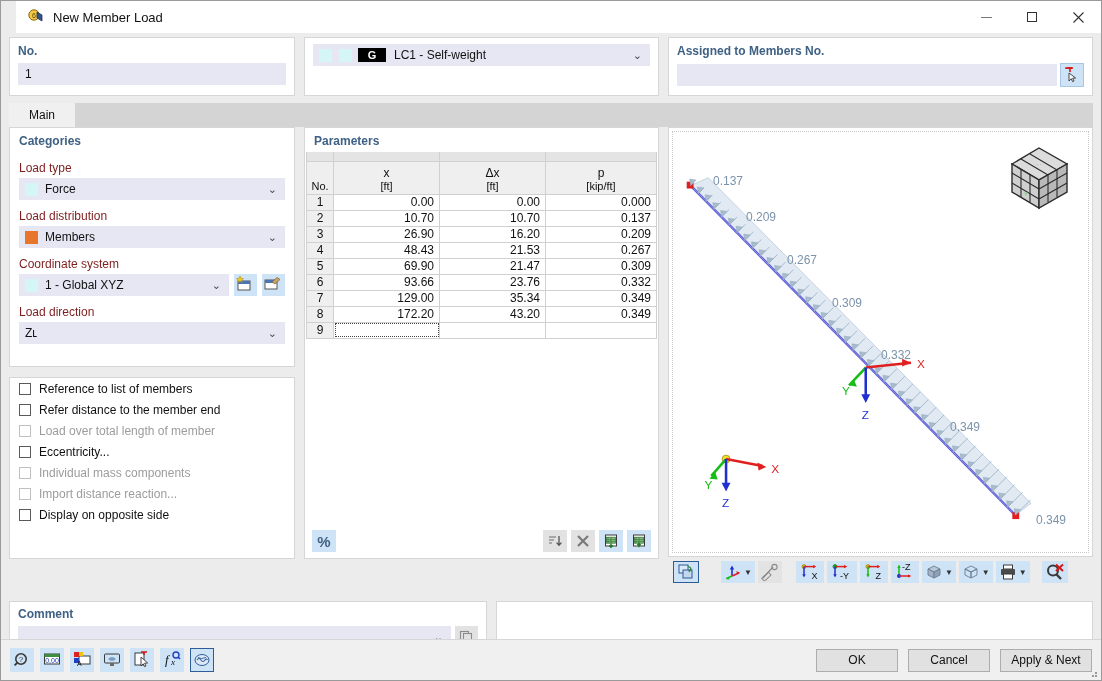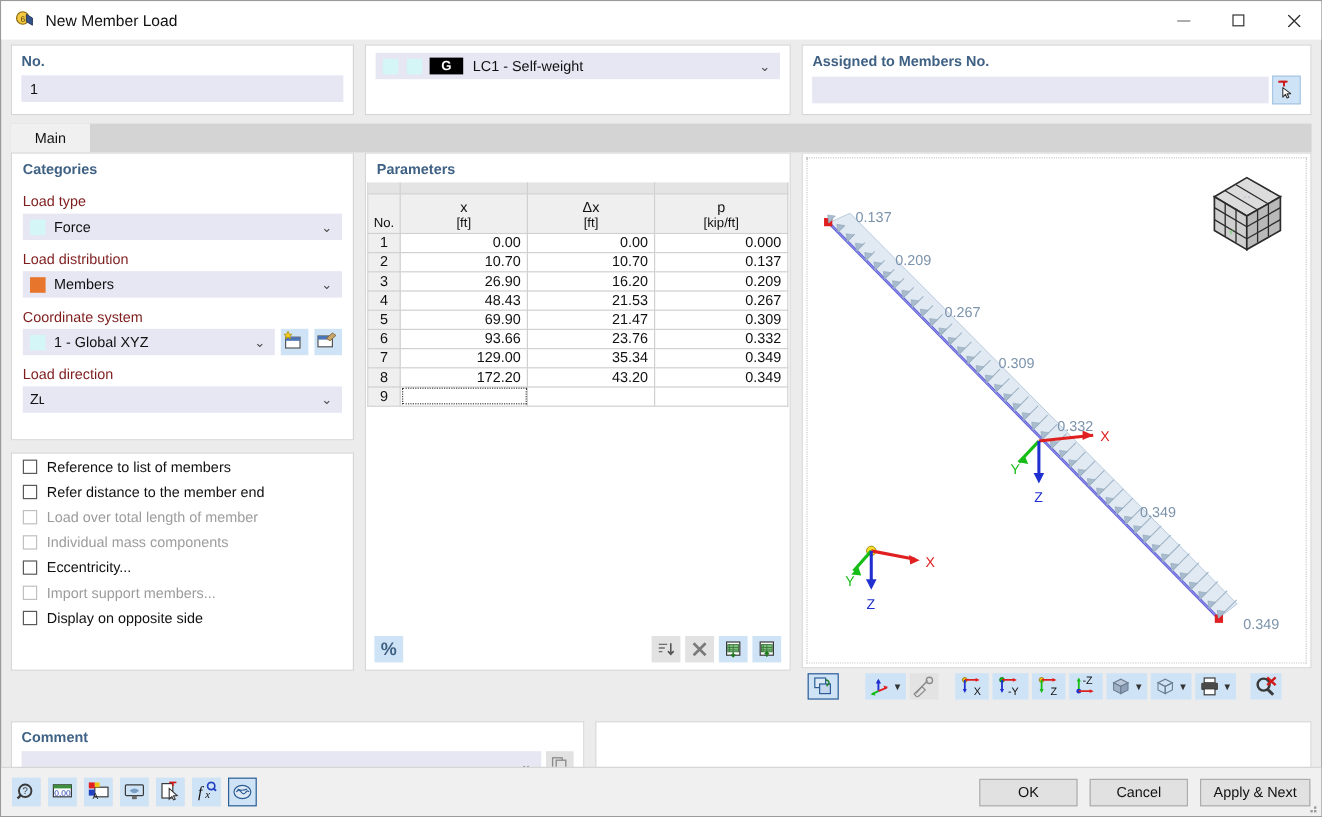--- a/index.html
+++ b/index.html
@@ -10,21 +10,21 @@
     font-size:12px;
     color:#111;
     background:#ececec;
     overflow:hidden;
   }
   .window { width:1102px; height:681px; position:relative; background:#ececec;
             border:1px solid #9a9a9a; }
 
   
   .titlebar { height:32px; background:#ffffff; display:flex; align-items:center;
-              position:relative; }
+              position:relative;margin-left:15px; }
   .title-icon { width:18px; height:18px; margin-left:10px; margin-right:9px;
                 position:relative; flex:0 0 auto; }
   .title-text { font-size:13px; color:#111; }
   .win-buttons { position:absolute; right:0; top:0; height:32px; display:flex; }
   .win-btn { width:46px; height:32px; display:flex; align-items:center;
              justify-content:center; font-size:13px; color:#333; }
   .win-min i { display:block; width:11px; height:1px; background:#777; }
   .win-max i { display:block; width:10px; height:10px; border:1px solid #333; }
 
   
@@ -258,30 +258,30 @@
             </div>
             <div class="optrow">
               <span class="cb"></span>
               <span class="opttext">Refer distance to the member end</span>
             </div>
             <div class="optrow">
               <span class="cb dis"></span>
               <span class="opttext dis">Load over total length of member</span>
             </div>
             <div class="optrow">
-              <span class="cb dis"></span>
-              <span class="opttext dis">Individual mass components</span>
-            </div>
-            <div class="optrow">
               <span class="cb"></span>
               <span class="opttext">Eccentricity...</span>
             </div>
             <div class="optrow">
               <span class="cb dis"></span>
-              <span class="opttext dis">Import support members...</span>
+              <span class="opttext dis">Individual mass components</span>
+            </div>
+            <div class="optrow">
+              <span class="cb dis"></span>
+              <span class="opttext dis">Import distance reaction...</span>
             </div>
             <div class="optrow">
               <span class="cb"></span>
               <span class="opttext">Display on opposite side</span>
             </div>
           </div>
       </div>
     </div>
 
     <div class="col-mid">

